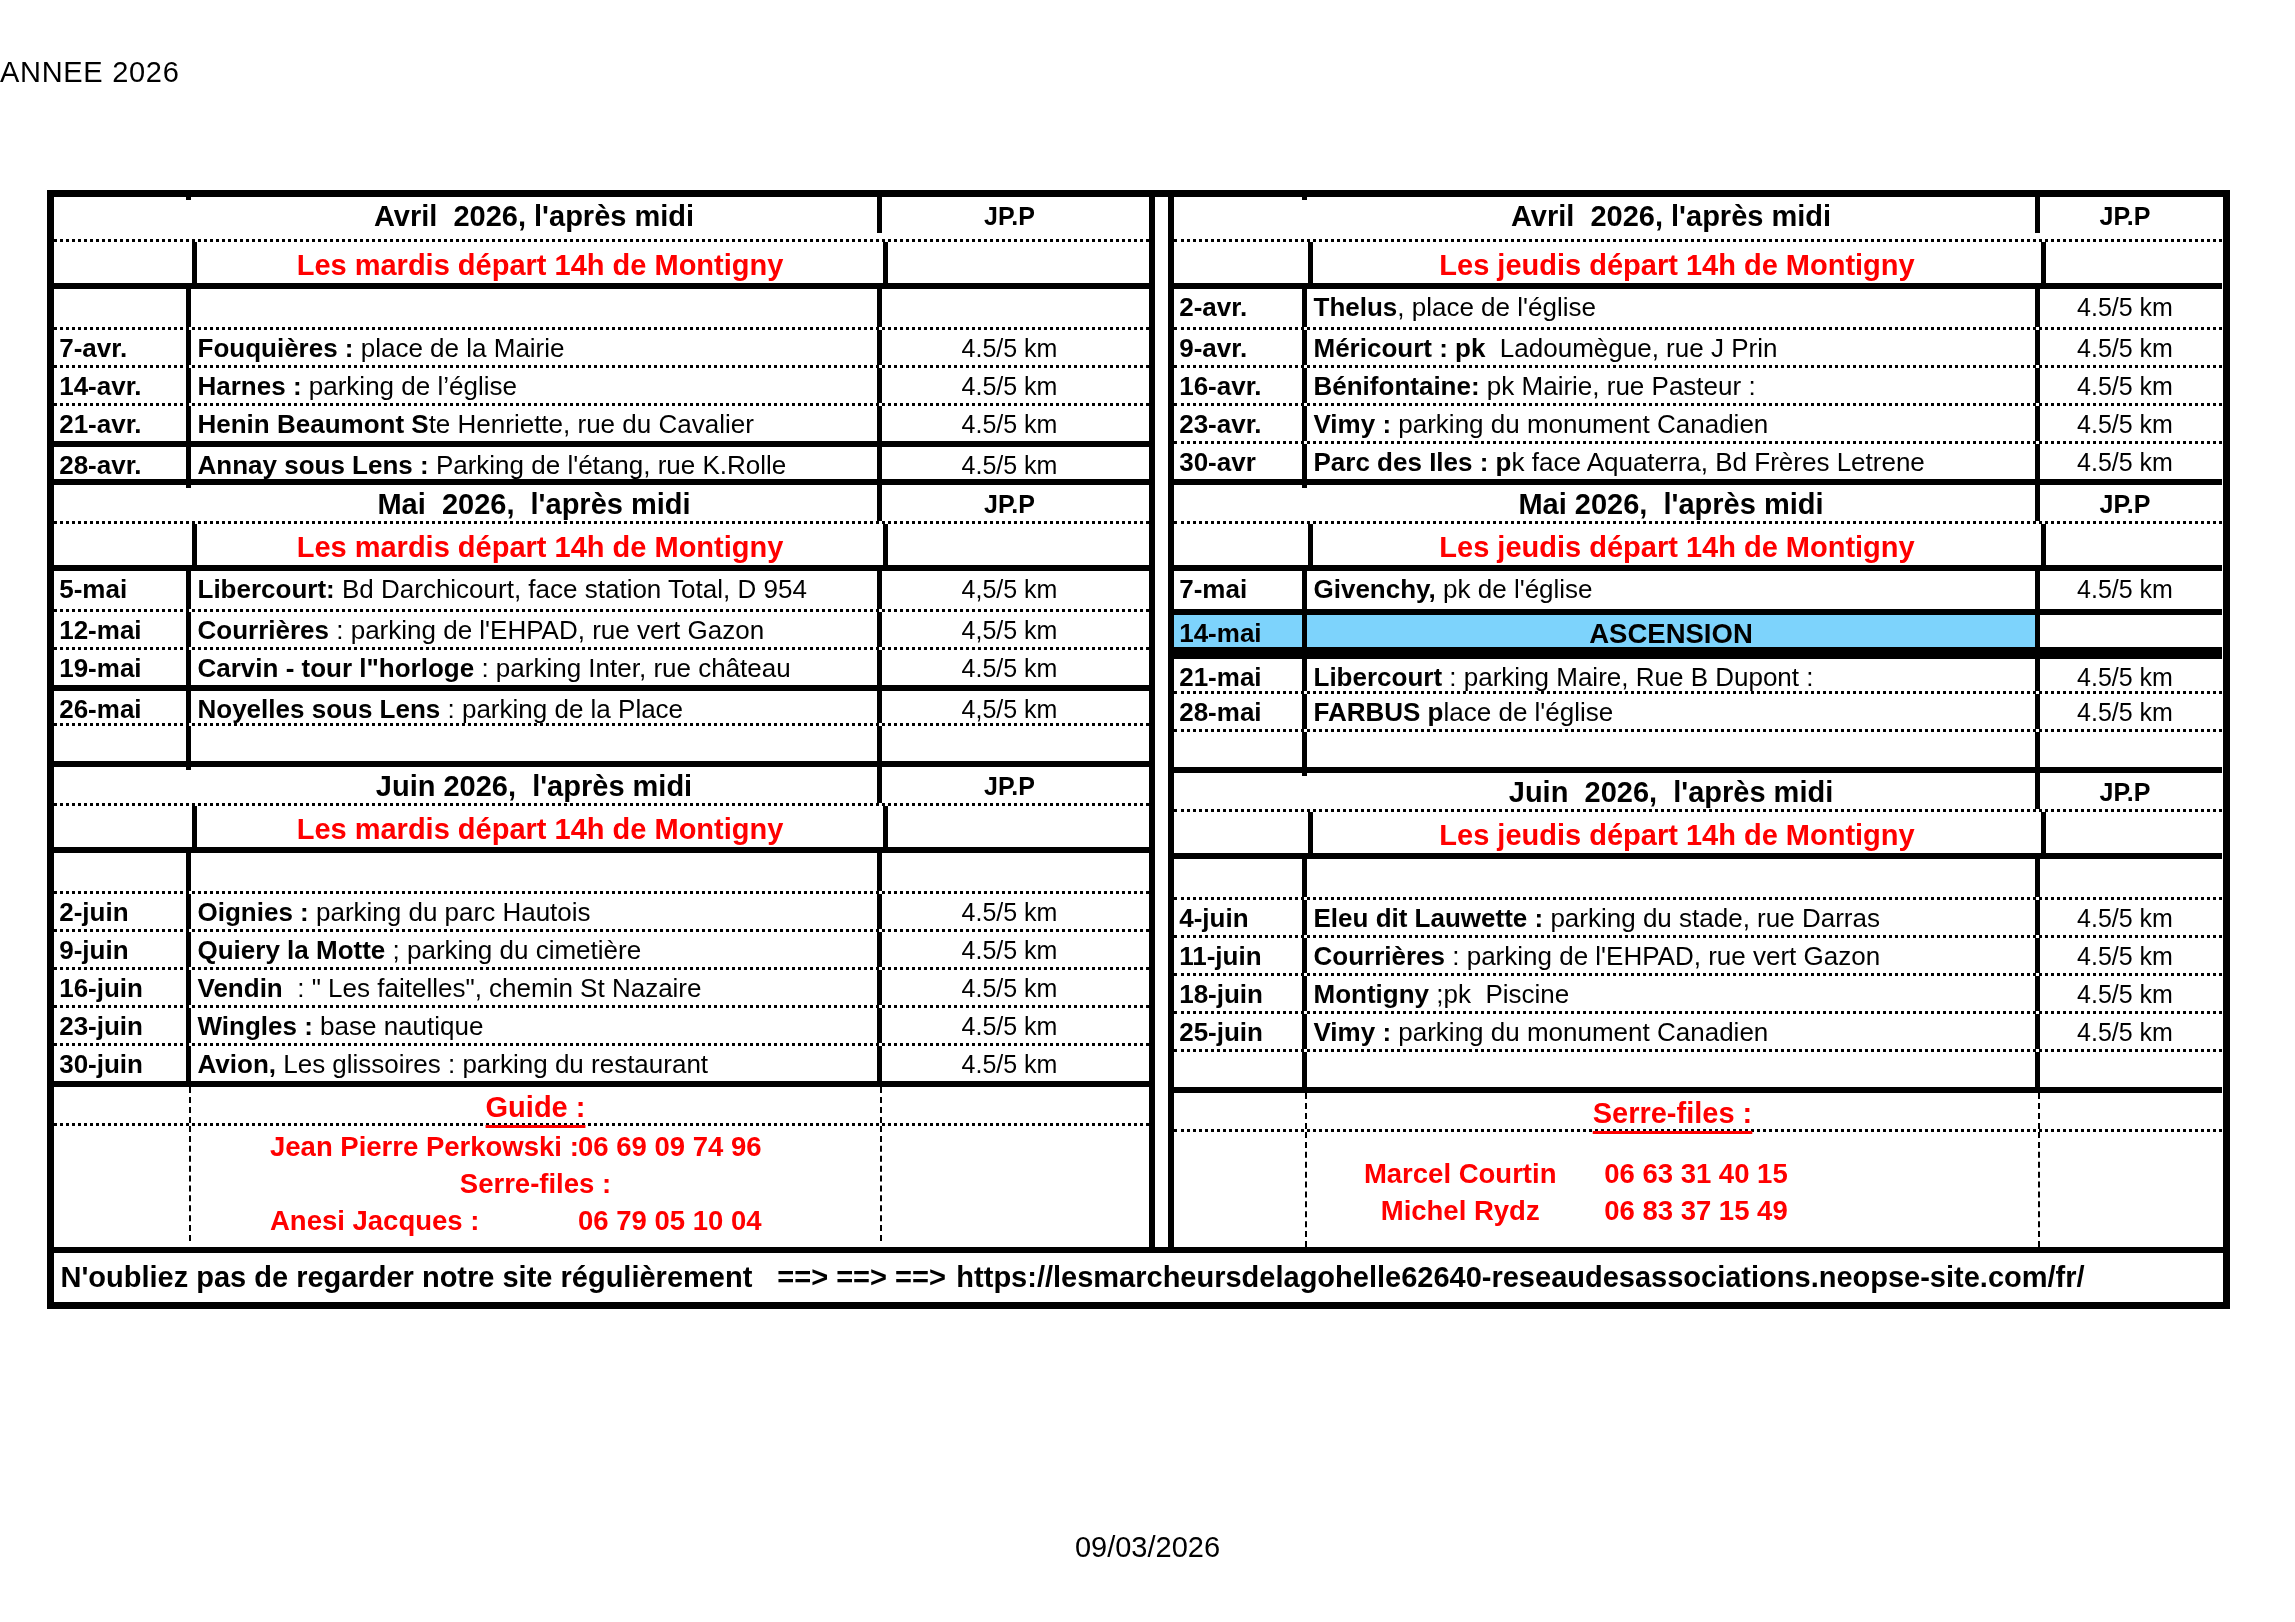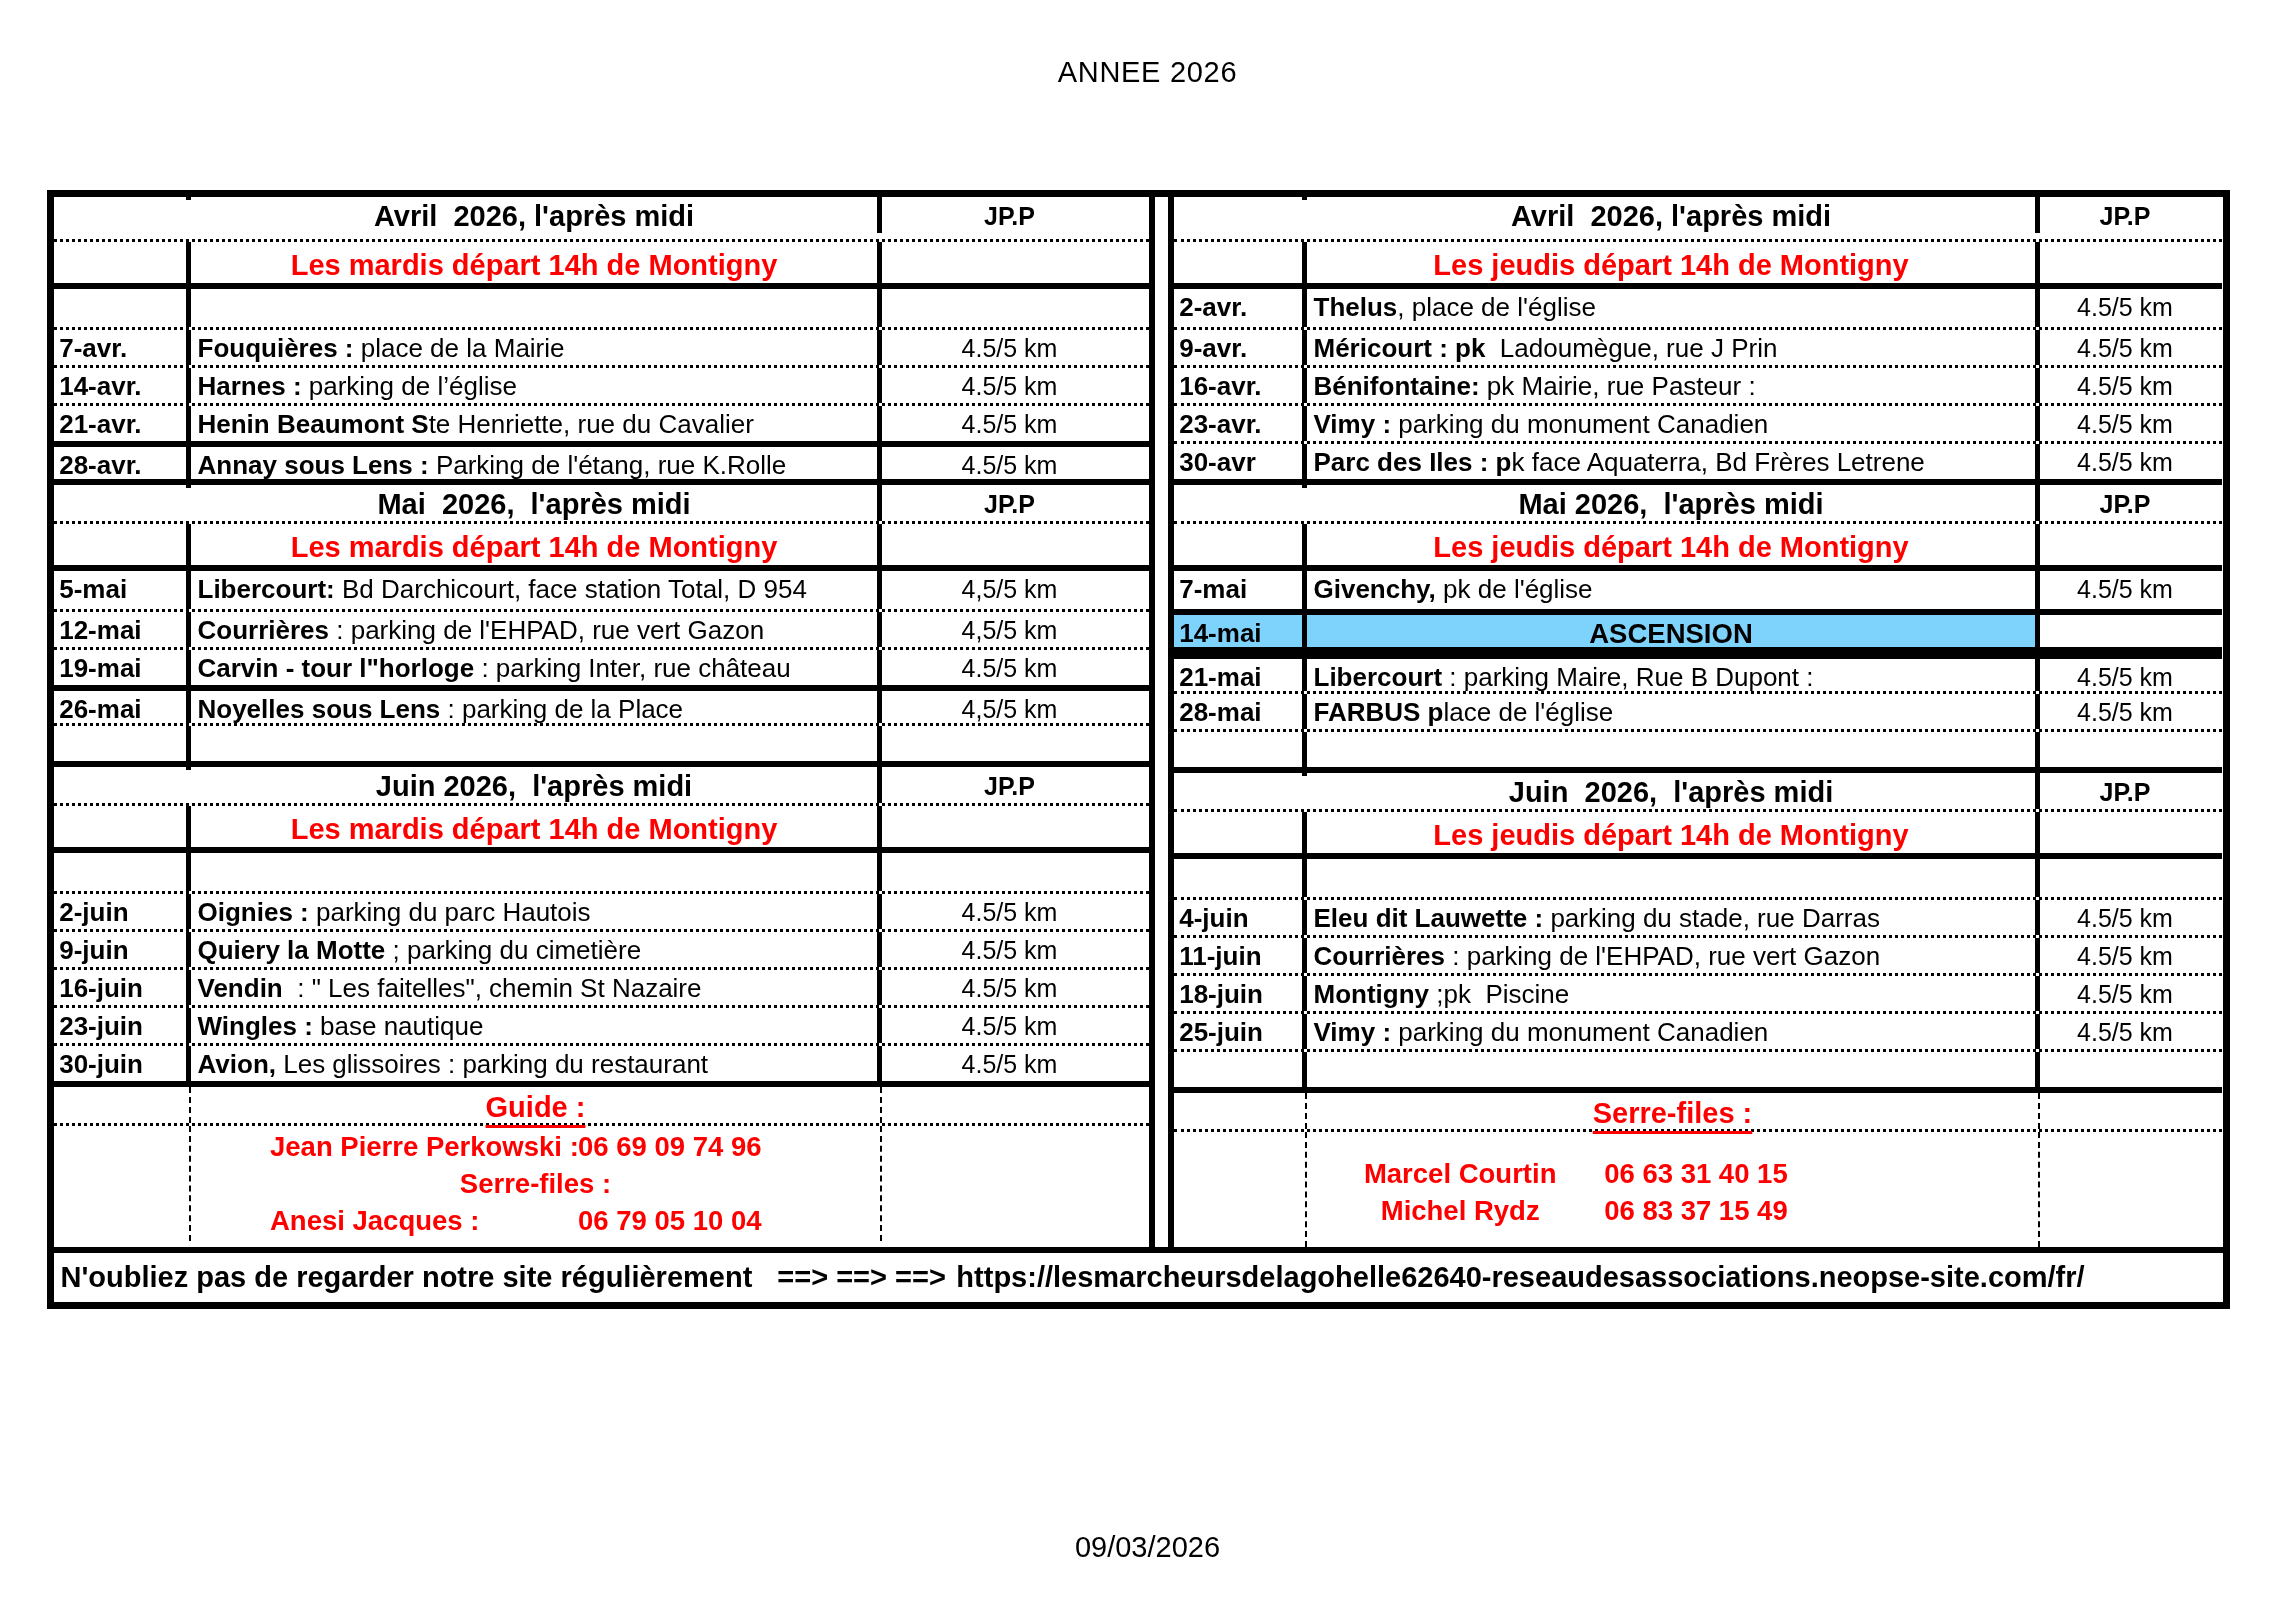--- a/index.html
+++ b/index.html
@@ -1,19 +1,19 @@
 <!DOCTYPE html>
 <html style="font-size:10.5px"><head>
 <meta charset="utf-8">
 <style>
   html,body{margin:0;padding:0;background:#fff;}
   body{font-family:"Liberation Sans",sans-serif;color:#000;}
   .page{position:relative;width:2295px;height:1623px;background:#fff;overflow:hidden;}
 
-  .annee{position:absolute;top:56px;left:0;width:100%;text-align:center;font-size:29px;font-weight:400;letter-spacing:0.7px;}
+  .annee{position:absolute;top:56px;left:0;width:100%;text-align:left;font-size:29px;font-weight:400;letter-spacing:0.7px;}
   .docdate{position:absolute;top:1531px;left:0;width:100%;text-align:center;font-size:29px;}
 
   .table{position:absolute;left:47px;top:190px;width:2183px;border:7.9px solid #000;background:#fff;box-sizing:border-box;}
 
   
   .header-block{position:relative;height:170px;border-bottom:6.5px solid #000;display:flex;}
   .dotted-box{position:absolute;left:135px;right:183px;top:54px;bottom:0;border-top:3.3px dotted #000;border-left:2.6px dashed #000;border-right:2.6px dashed #000;}
   .h-left{width:829px;box-sizing:border-box;text-align:center;padding-top:18.3px;font-size:34px;font-weight:bold;position:relative;}
   .h-center{width:417px;box-sizing:border-box;border-left:5.9px solid #000;border-right:5.9px solid #000;text-align:center;color:#ff0000;font-weight:bold;position:relative;}
   .hc1{margin-top:14.4px;font-size:35px;white-space:pre;}
@@ -34,21 +34,21 @@
   .c-loc{width:var(--wl);box-sizing:border-box;border-right:5.2px solid #000;font-size:26px;padding:2.6px 0 0 6.5px;white-space:nowrap;overflow:hidden;}
   .c-loc b,.c-loc span{white-space:pre;}
   .c-km{width:var(--wk);box-sizing:border-box;text-align:center;font-size:25px;padding-top:3.9px;white-space:pre;overflow:hidden;}
 
   .mh-row{height:42px;align-items:flex-start;}
   .mh-row.thick-top{border-top:6.5px solid #000;}
   .mh-row .c-loc{text-align:center;padding-left:0;}
   .mh-title{font-size:29px;font-weight:bold;text-decoration:underline;text-decoration-thickness:3.3px;text-underline-offset:7.9px;white-space:pre;}
   .jpp{font-weight:bold;font-size:25px;padding-top:5.2px;}
 
-  .note-row{height:50px;border-top:3.3px dotted #000;border-bottom:6.5px solid #000;}
+  .note-row{height:50px;border-top:3.3px dotted #000;border-bottom:6.5px solid #000;justify-content:center;}
   .note-row .c-loc{text-align:center;padding-left:0;padding-top:6.5px;}
   .note{color:#ff0000;font-weight:bold;font-size:29px;white-space:pre;}
 
   .data-row{height:38px;border-top:3.3px dotted #000;}
   .data-row.first{border-top:none;}
   .data-row.thick-top{border-top:6.5px solid #000;}
   .data-row.thick-bottom{border-bottom:6.5px solid #000;height:44px;}
   .asc-bg{background:#7dd3fc;}
   .asc{text-align:center;padding-left:0;font-weight:bold;font-size:27.5px;}
 

